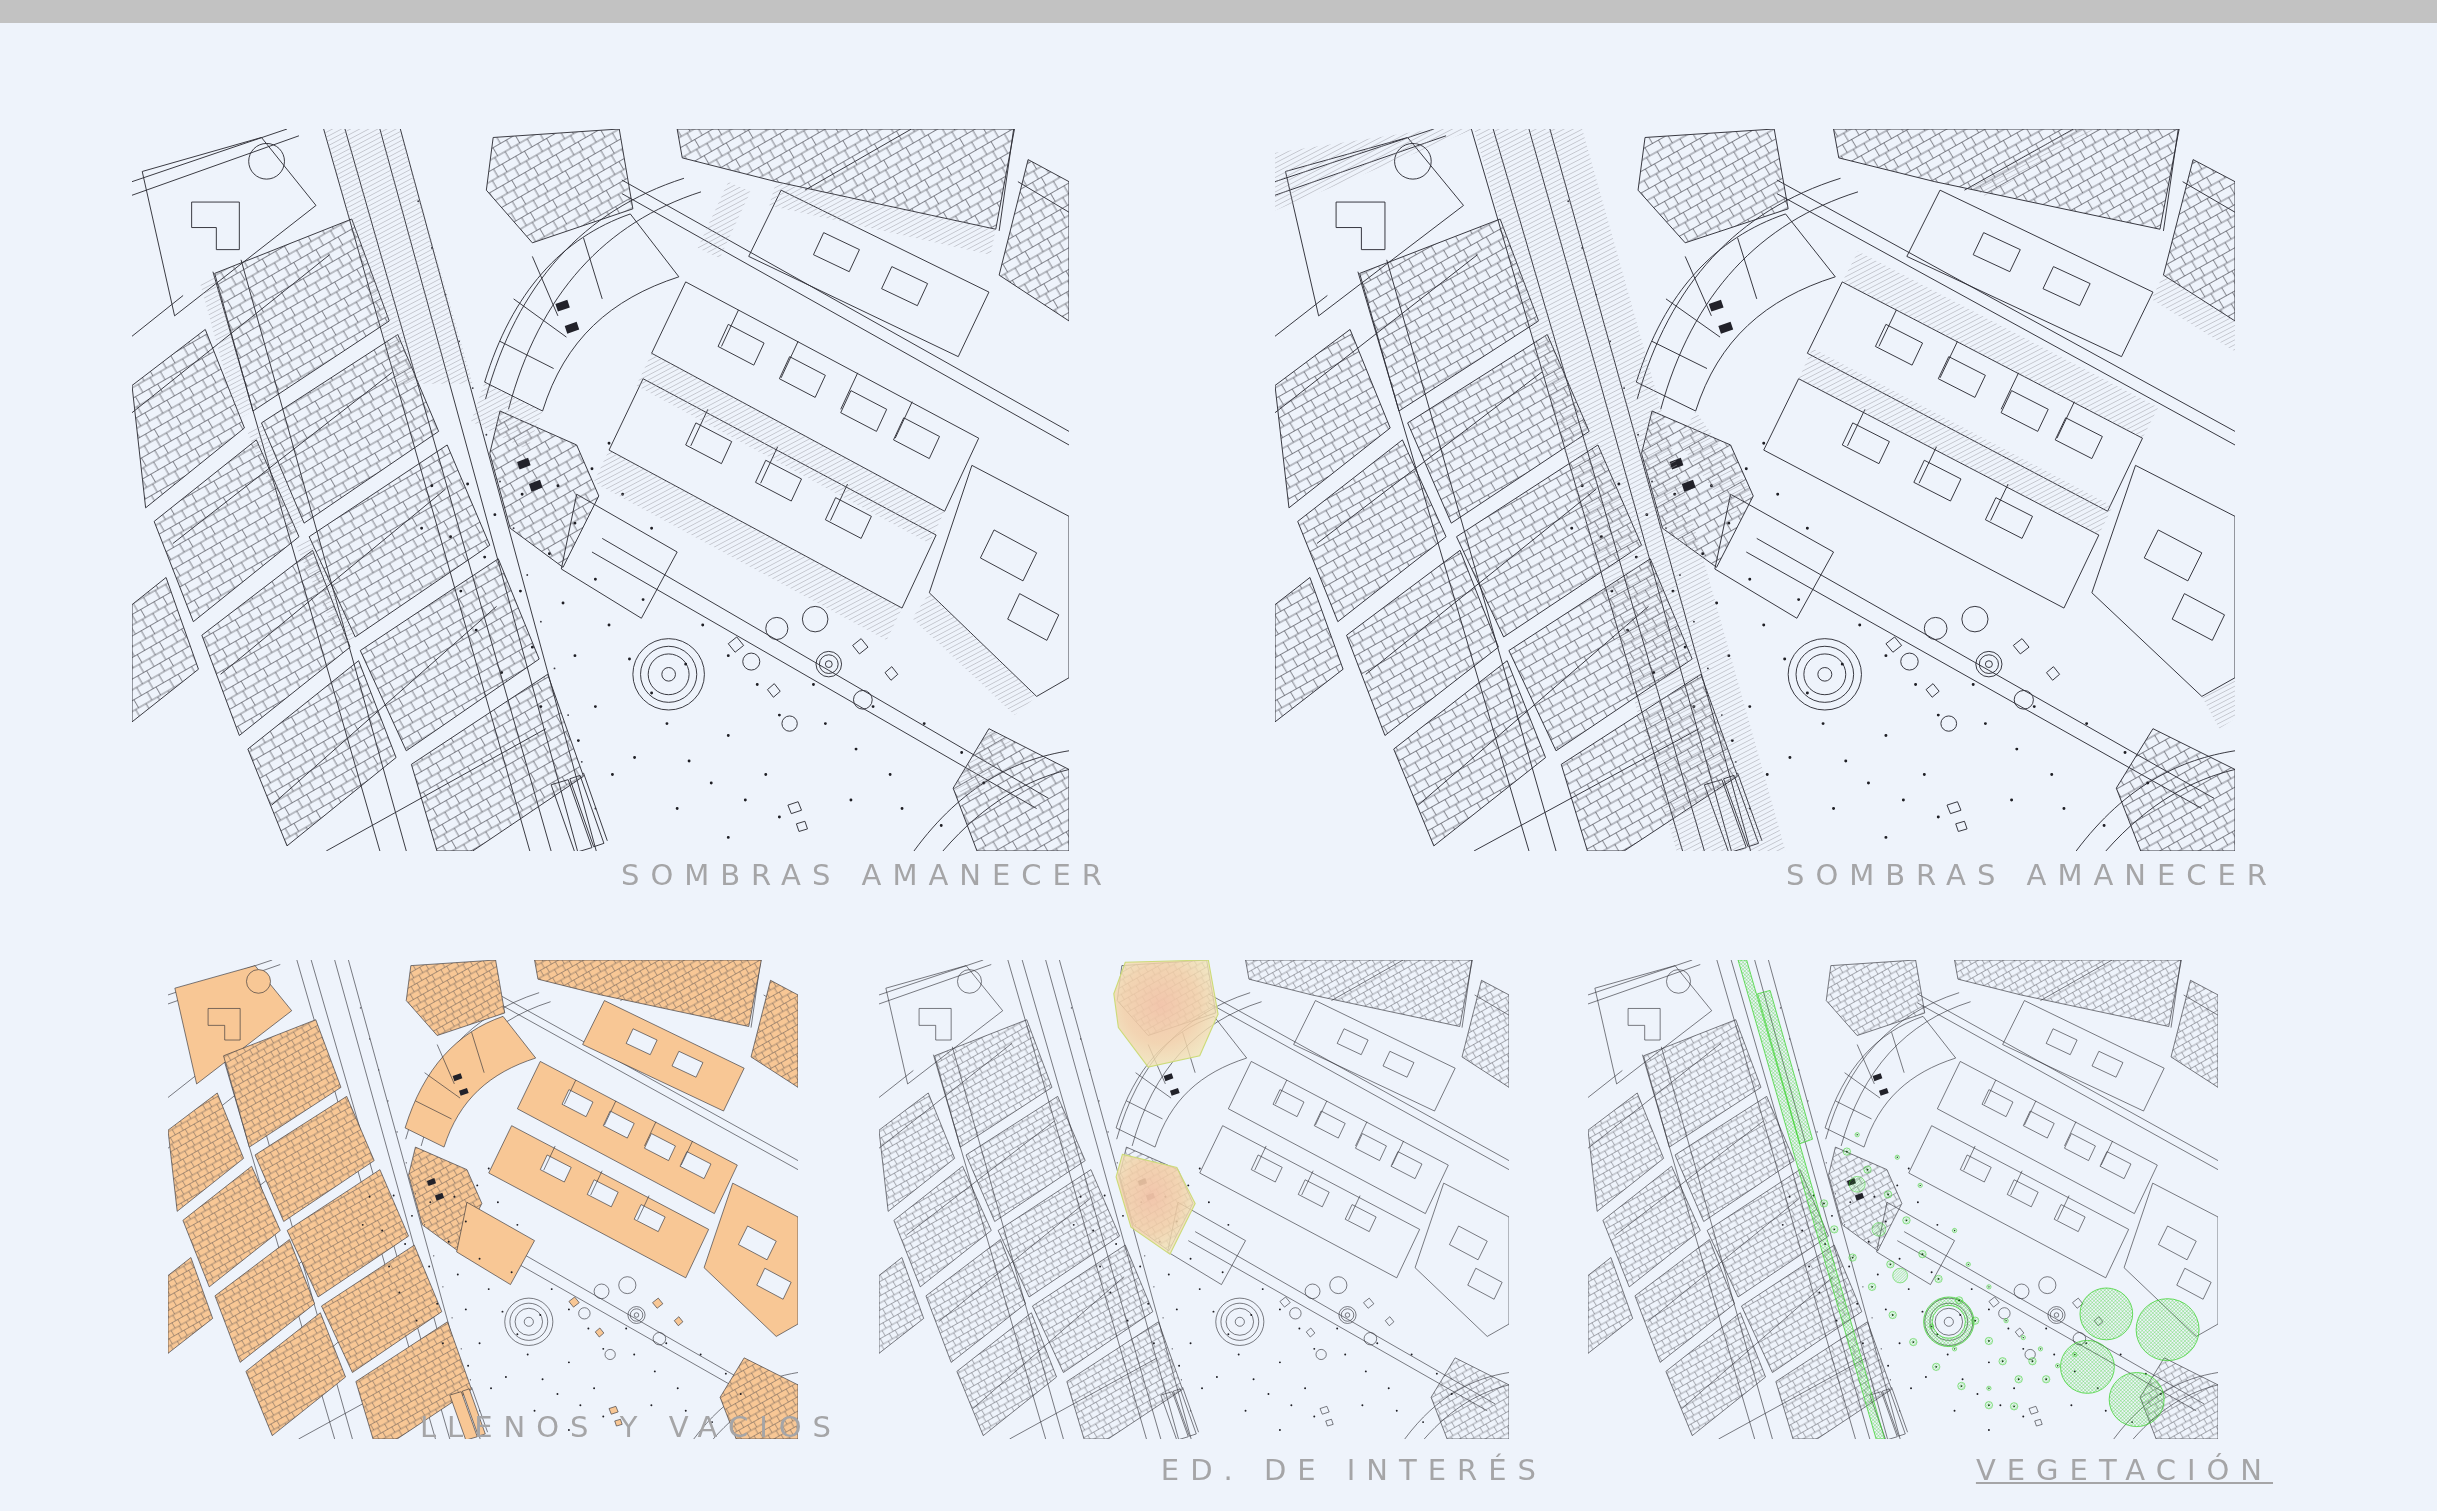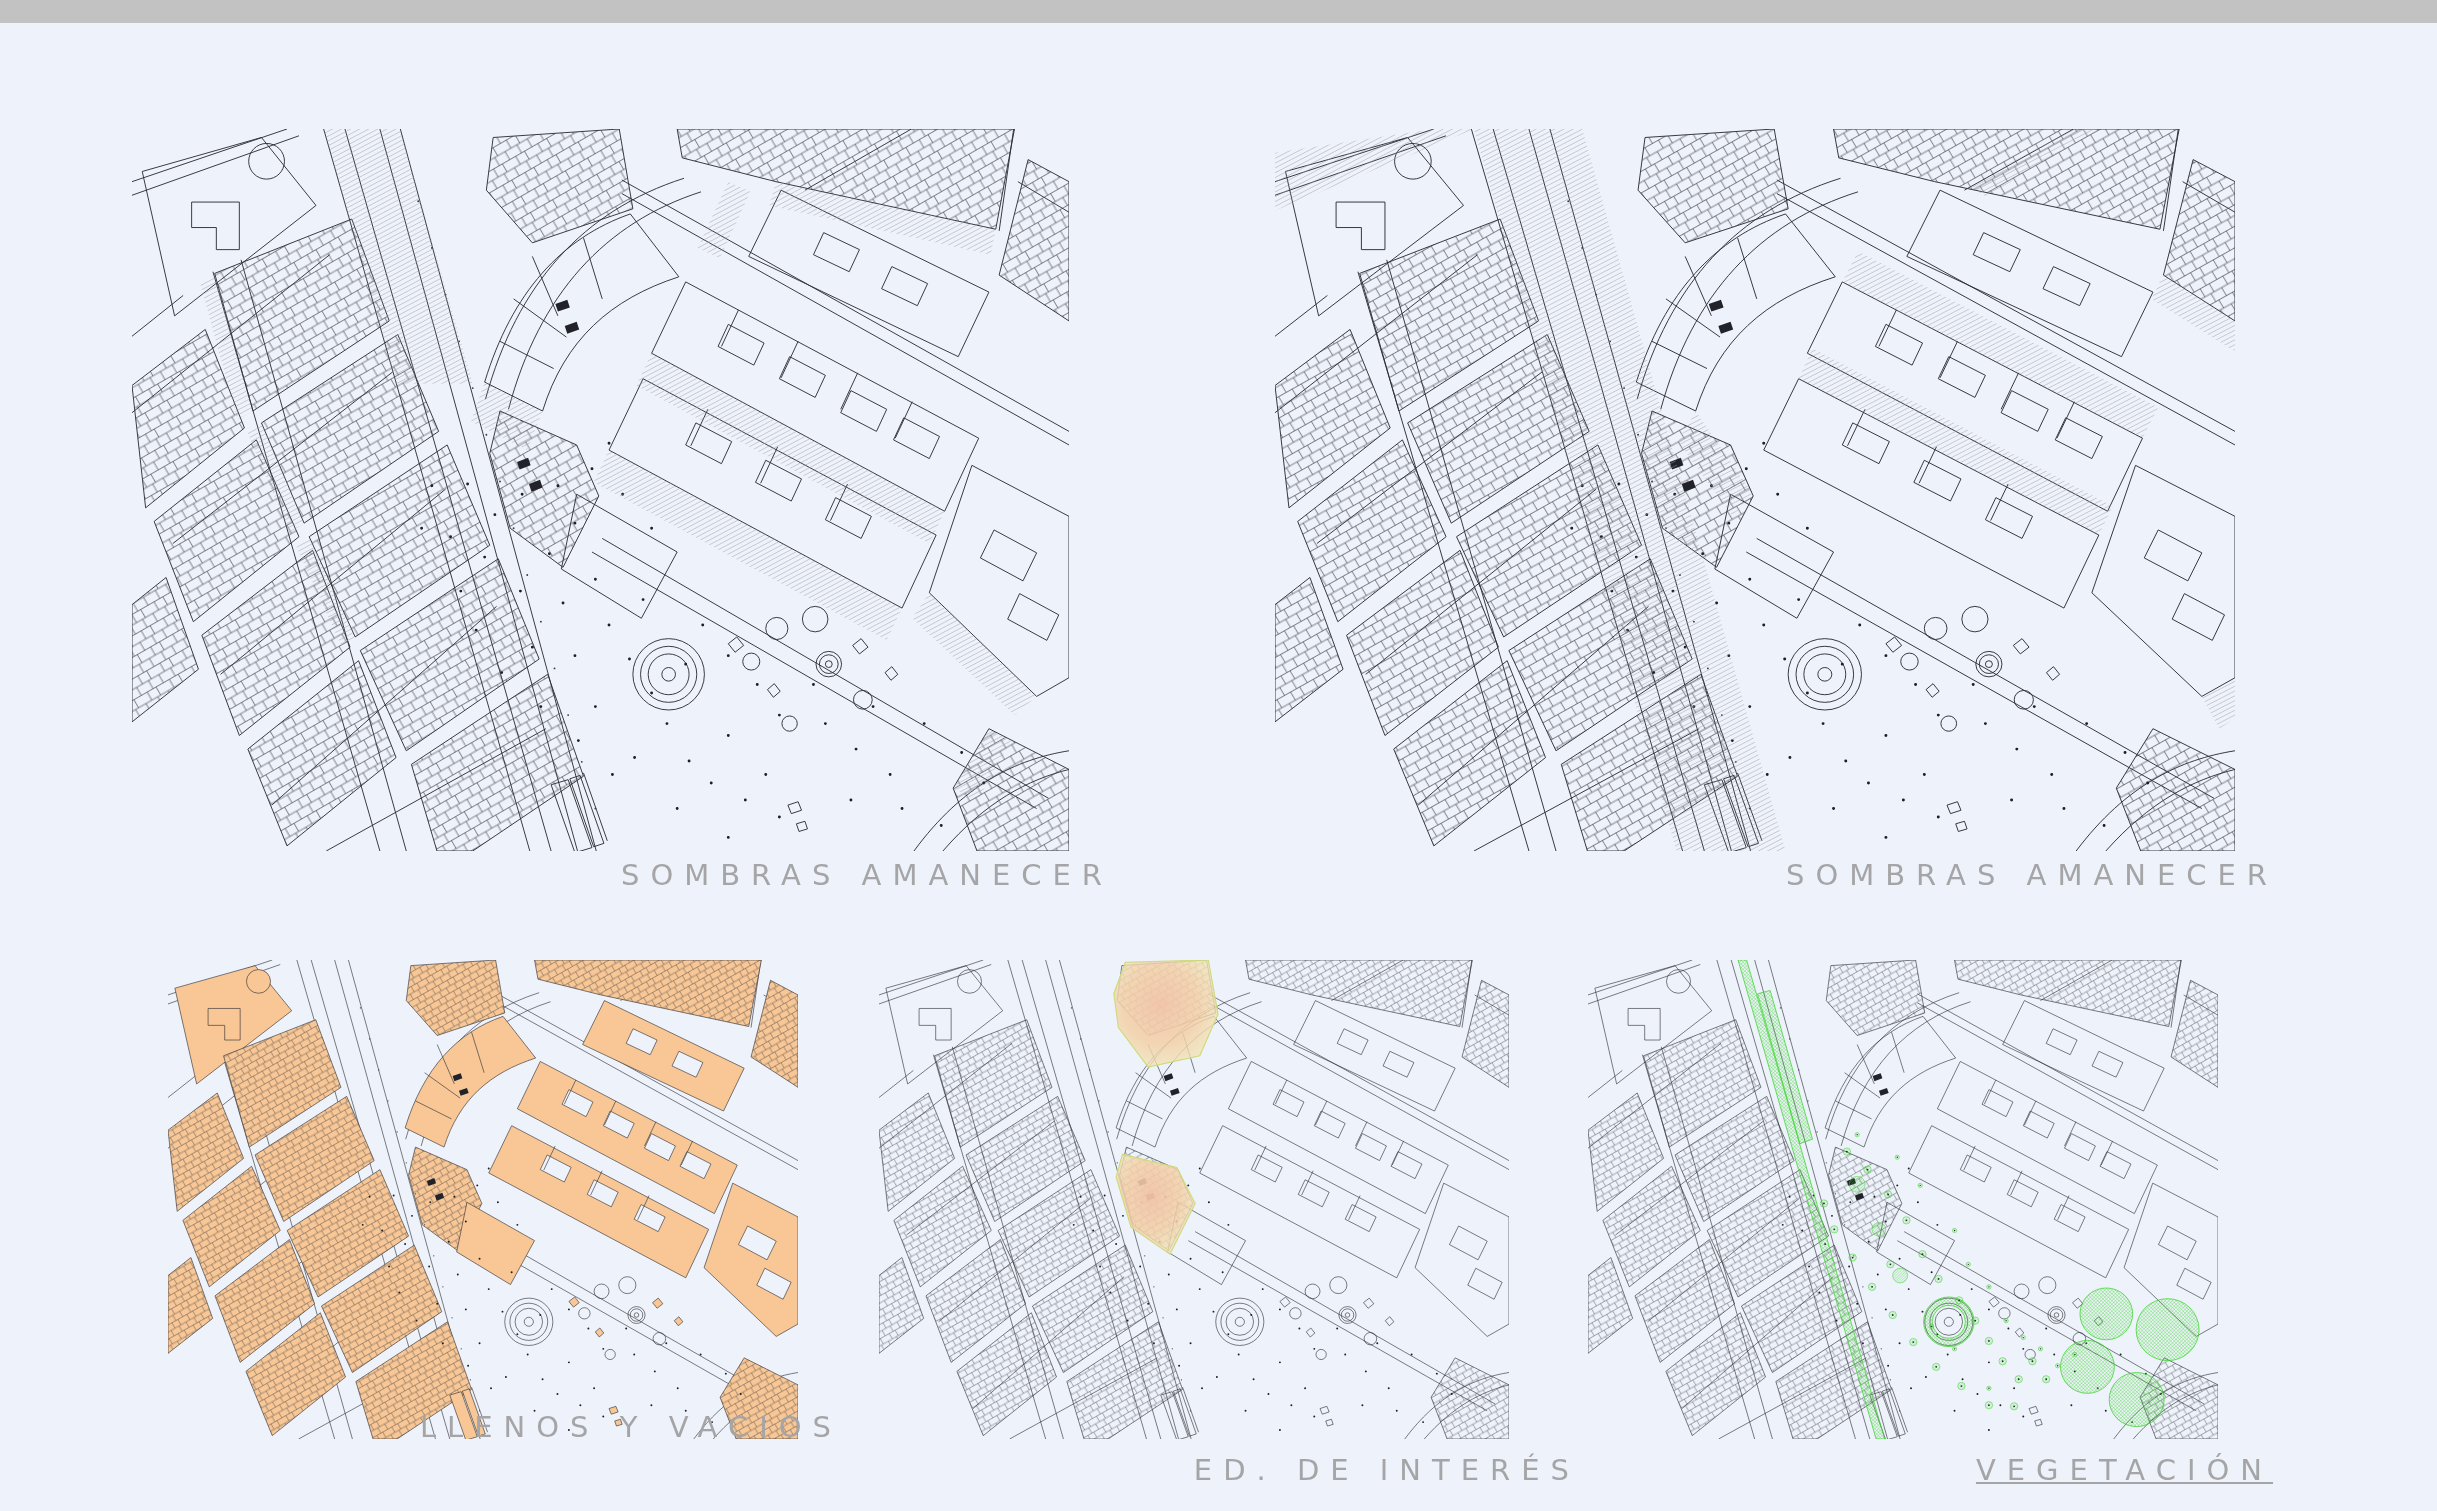--- a/index.html
+++ b/index.html
@@ -17,21 +17,21 @@
   .pnl-dusk{left:1275px;top:129px;width:960px;height:722px;}
   .pnl-solids{left:168px;top:960px;width:630px;height:479px;}
   .pnl-interest{left:879px;top:960px;width:630px;height:479px;}
   .pnl-veg{left:1588px;top:960px;width:630px;height:479px;}
   .pnl-solids{--bfill:var(--solids-fill);--cfill:var(--courtyard-fill);}
   .maplabel{position:absolute;color:var(--label-text);font-family:"DejaVu Sans",sans-serif;
     font-size:29px;font-weight:400;letter-spacing:11px;white-space:nowrap;}
   .lbl-dawn{right:1369px;top:858px;}
   .lbl-dusk{right:204px;top:858px;}
   .lbl-solids{right:1640px;top:1410px;}
-  .lbl-interest{right:902px;top:1453px;}
+  .lbl-interest{right:935px;top:1453px;}
   .lbl-veg{right:209px;top:1453px;text-decoration:underline;}
   
   .b{fill:var(--bfill,none);}
   .c{fill:var(--cfill,none);}
   .tx{fill:url(#ptx);stroke:none;}
   .rd{fill:none;}
   .dot{stroke:#1e1e24;stroke-width:3.4;stroke-linecap:round;fill:none;}
   .dot2{stroke:#3a3a42;stroke-width:2.2;stroke-linecap:round;fill:none;}
   .k{fill:#22222a;stroke:none;}
   .sh{fill:url(#hsh);stroke:none;}

